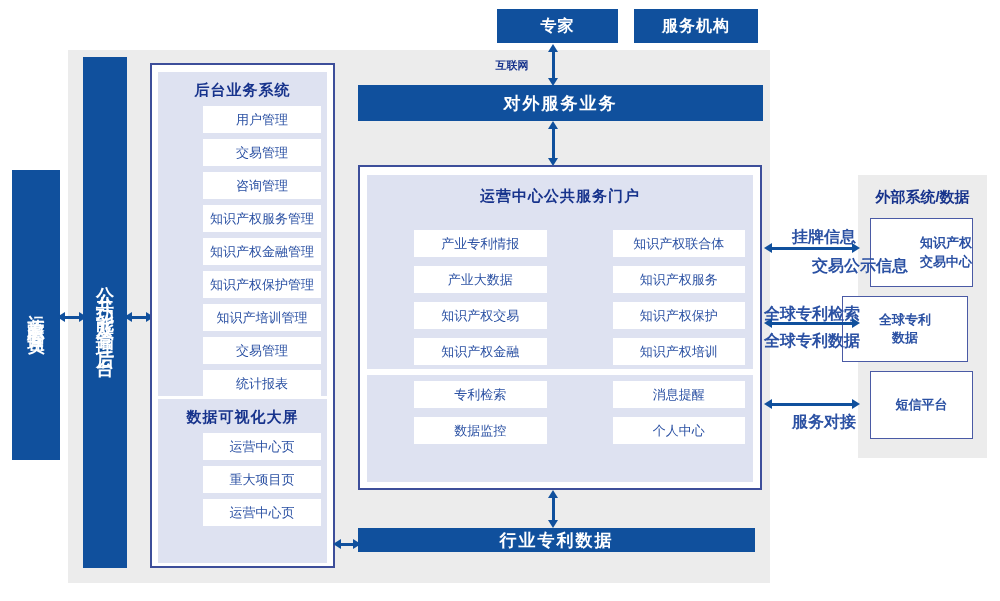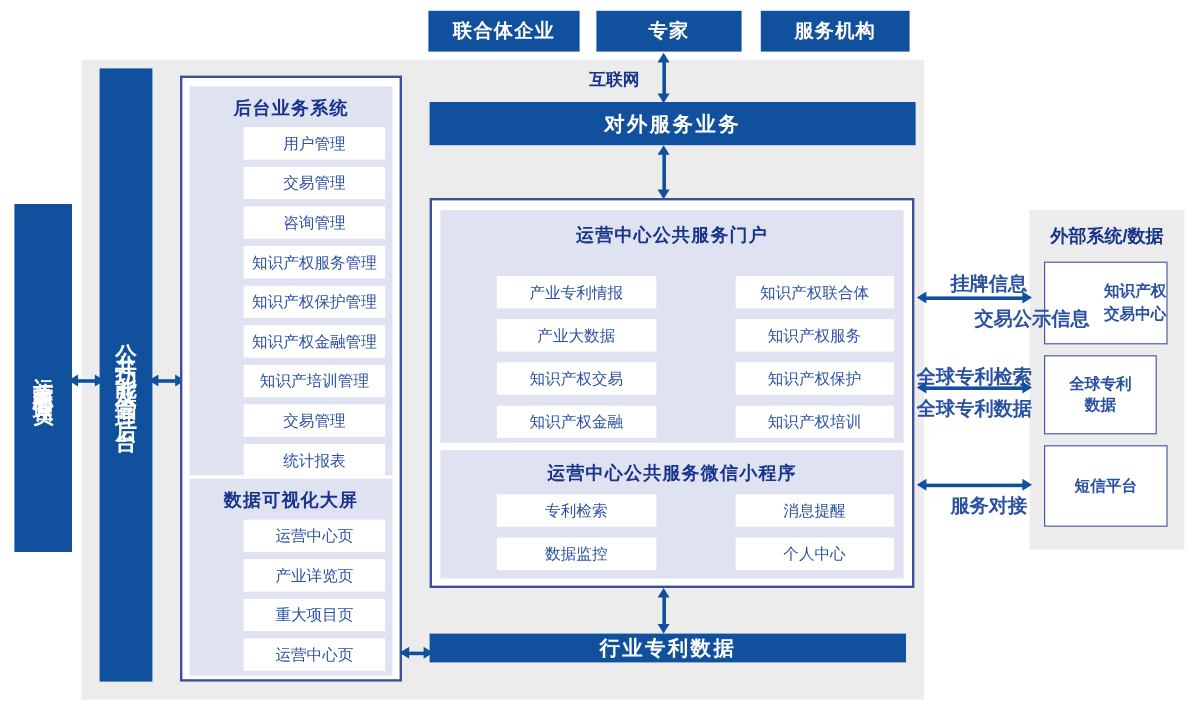--- a/index.html
+++ b/index.html
@@ -34,21 +34,21 @@
   .cell{background:#fff;color:var(--item);font-size:13px;
     display:flex;align-items:center;justify-content:center;height:27px;margin-left:39px;}
   .stack{display:flex;flex-direction:column;gap:6px;}
   .grid2{display:grid;grid-template-columns:1fr 1fr;gap:9px 27px;}
 
   .ext-title{color:var(--title);font-weight:bold;font-size:15px;text-align:center;}
   .ext-box{background:#fff;border:1.5px solid #4a5aa5;color:var(--item);
     font-size:13px;line-height:1.4;display:flex;align-items:center;
     justify-content:center;text-align:center;font-weight:bold;}
   .link-label{color:var(--item);font-size:16px;font-weight:bold;text-align:right;}
-  .inet{color:var(--title);font-size:14px;font-weight:bold;text-align:center;}
+  .inet{color:var(--title);font-size:11px;font-weight:bold;text-align:center;}
 
   
   .harrow{height:3px;background:var(--blue);}
   .harrow::before{content:"";position:absolute;left:-7px;top:-4px;
     border-top:5.5px solid transparent;border-bottom:5.5px solid transparent;
     border-right:8px solid var(--blue);}
   .harrow::after{content:"";position:absolute;right:-7px;top:-4px;
     border-top:5.5px solid transparent;border-bottom:5.5px solid transparent;
     border-left:8px solid var(--blue);}
   .varrow{width:3px;background:var(--blue);}
@@ -60,23 +60,20 @@
     border-top:8px solid var(--blue);}
 </style>
 </head>
 <body>
 
 <div class="stage">
 
   <div class="abs panel" style="left:68px;top:50px;width:702px;height:533px;"></div>
   <div class="abs panel" style="left:858px;top:175px;width:129px;height:283px;"></div>
 
-  <div class="abs bluebox actor" style="left:357px;top:9px;width:126px;height:34px;">
-      <span>联合体企业</span>
-    </div>
   <div class="abs bluebox actor" style="left:497px;top:9px;width:121px;height:34px;">
       <span>专家</span>
     </div>
   <div class="abs bluebox actor" style="left:634px;top:9px;width:124px;height:34px;">
       <span>服务机构</span>
     </div>
 
   <div class="abs inet" style="left:478px;top:58px;width:68px;">互联网</div>
   <div class="abs varrow" style="left:552px;top:51px;height:28px;"></div>
 
@@ -96,32 +93,31 @@
   <div class="abs harrow" style="left:131px;top:316px;width:16px;"></div>
 
   <div class="abs outerbox" style="left:150px;top:63px;width:185px;height:505px;">
     <div class="lavbox abs" style="left:6px;top:7px;width:169px;height:324px;">
       <div class="lavtitle" style="padding:3px 0 6px;">后台业务系统</div>
       <div class="stack">
         <div class="cell">用户管理</div>
         <div class="cell">交易管理</div>
         <div class="cell">咨询管理</div>
         <div class="cell">知识产权服务管理</div>
+        <div class="cell">知识产权金融管理</div>
         <div class="cell">知识产权保护管理</div>
-        <div class="cell">知识产权金融管理</div>
         <div class="cell">知识产培训管理</div>
         <div class="cell">交易管理</div>
         <div class="cell">统计报表</div>
       </div>
     </div>
     <div class="lavbox abs" style="left:6px;top:334px;width:169px;height:164px;">
       <div class="lavtitle" style="padding:3px 0 6px;">数据可视化大屏</div>
       <div class="stack">
         <div class="cell">运营中心页</div>
-        <div class="cell">产业详览页</div>
         <div class="cell">重大项目页</div>
         <div class="cell">运营中心页</div>
       </div>
     </div>
   </div>
 
   <div class="abs outerbox" style="left:358px;top:165px;width:404px;height:325px;">
     <div class="lavbox abs" style="left:7px;top:8px;width:386px;height:194px;">
       <div class="lavtitle" style="padding:6px 0 24px;">运营中心公共服务门户</div>
       <div class="grid2" style="padding:0 2px;">
@@ -129,21 +125,20 @@
         <div class="cell">知识产权联合体</div>
         <div class="cell">产业大数据</div>
         <div class="cell">知识产权服务</div>
         <div class="cell">知识产权交易</div>
         <div class="cell">知识产权保护</div>
         <div class="cell">知识产权金融</div>
         <div class="cell">知识产权培训</div>
       </div>
     </div>
     <div class="lavbox abs" style="left:7px;top:208px;width:386px;height:107px;">
-      <div class="lavtitle" style="padding:4px 0 8px;">运营中心公共服务微信小程序</div>
       <div class="grid2" style="padding:0 2px;">
         <div class="cell">专利检索</div>
         <div class="cell">消息提醒</div>
         <div class="cell">数据监控</div>
         <div class="cell">个人中心</div>
       </div>
     </div>
   </div>
 
   <div class="abs varrow" style="left:552px;top:497px;height:24px;"></div>
@@ -153,21 +148,21 @@
     </div>
   <div class="abs harrow" style="left:340px;top:543px;width:14px;"></div>
 
   <div class="abs ext-title" style="left:860px;top:188px;width:125px;">外部系统/数据</div>
   <div class="abs ext-box" style="left:870px;top:218px;width:103px;height:69px;justify-content:flex-end;">
     <div>
         <div>知识产权</div>
         <div>交易中心</div>
       </div>
   </div>
-  <div class="abs ext-box" style="left:870px;top:296px;width:94px;height:66px;">
+  <div class="abs ext-box" style="left:842px;top:296px;width:126px;height:66px;">
     <div>
         <div>全球专利</div>
         <div>数据</div>
       </div>
   </div>
   <div class="abs ext-box" style="left:870px;top:371px;width:103px;height:68px;">
     <div>
         <div>短信平台</div>
       </div>
   </div>

